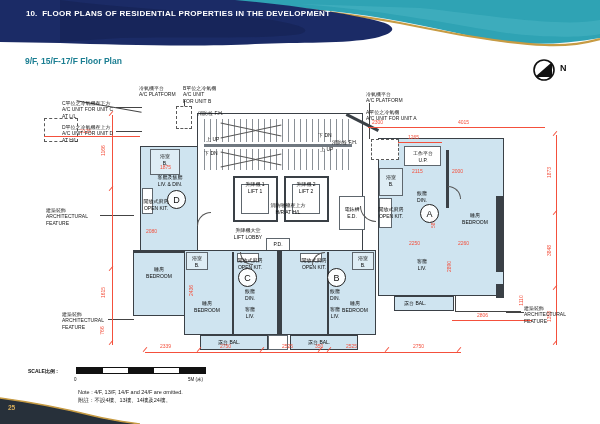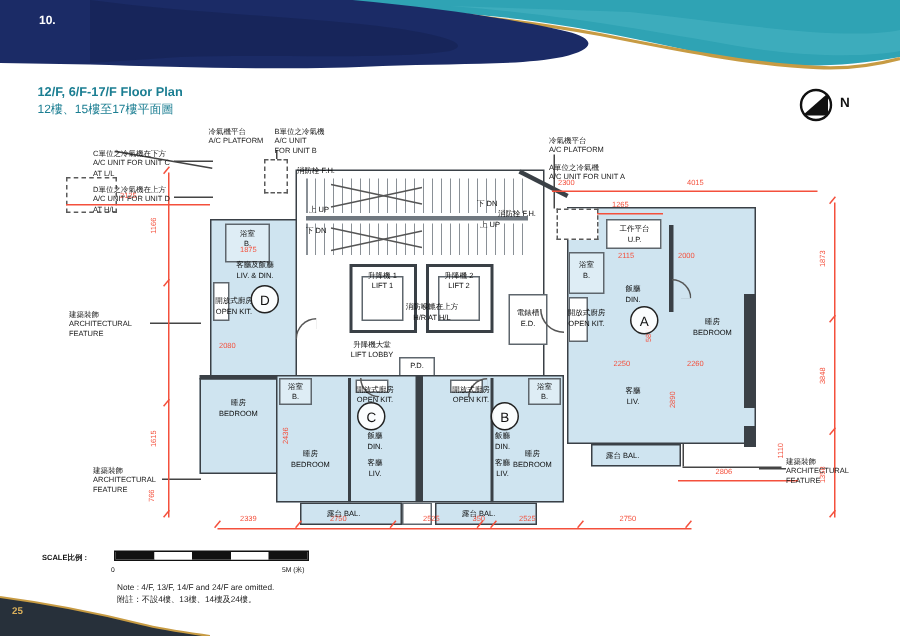--- a/index.html
+++ b/index.html
@@ -36,26 +36,26 @@
   <svg class="abs" style="left:0;top:0" width="600" height="58">
     <path d="M205,0 L600,0 L600,38 C555,46 515,46 470,36 C430,27 380,16 330,11 C290,7 240,3 205,0 Z" fill="#2FA3B4"></path>
     <path d="M300,4 C380,10 440,22 500,32 C540,38 580,38 600,34 L600,20 C560,28 480,14 420,8 Z" fill="#49B5C2" opacity="0.55"></path>
     <path d="M205,1 C280,6 350,14 400,23 C450,33 500,43 545,45 C565,46 585,43 600,39" stroke="#C79B43" stroke-width="2.2" fill="none"></path>
     <path d="M0,0 L235,0 C290,5 345,13 378,21 C398,26 397,33 375,38 C345,44 300,42 255,44 C200,47 120,45 60,43 L0,42 Z" fill="#1B2B66"></path>
     <path d="M60,0 C120,8 180,10 240,16 C280,20 320,28 300,34 C260,40 180,36 120,38 L60,42 Z" fill="#13204E" opacity="0.5"></path>
   </svg>
   <div class="abs" style="left:26px;top:9px;display:flex;color:#fff">
     <span style="font-weight:bold;font-size:8px;margin-right:5px">10.</span>
     <div>
+      <div style="font-weight:bold;font-size:8px;letter-spacing:.3px">FLOOR PLANS OF RESIDENTIAL PROPERTIES IN THE DEVELOPMENT</div>
     </div>
   </div>
 
   <div class="abs" style="left:25px;top:56px;color:#1B7E92">
-    <div style="font-weight:bold;font-size:8.5px">12/F, 6/F-17/F Floor Plan</div>
-    <div style="font-size:8px;margin-top:1px">12樓、15樓至17樓平面圖</div>
+    <div style="font-weight:bold;font-size:8.5px">9/F, 15/F-17/F Floor Plan</div>
   </div>
 
   <svg class="abs" style="left:531px;top:56px" width="30" height="28">
     <circle cx="13" cy="14" r="10" fill="#fff" stroke="#111" stroke-width="1.6"></circle>
     <path d="M5,21 L21,7 L21,21 Z" fill="#111"></path>
     <line x1="5" y1="21" x2="21" y2="7" stroke="#111" stroke-width="1.4"></line>
   </svg>
   <span class="abs" style="left:560px;top:63px;font-size:9px;font-weight:bold;color:#111">N</span>
 
   <div class="abs white" style="left:197px;top:113px;width:166px;height:139px"></div>

